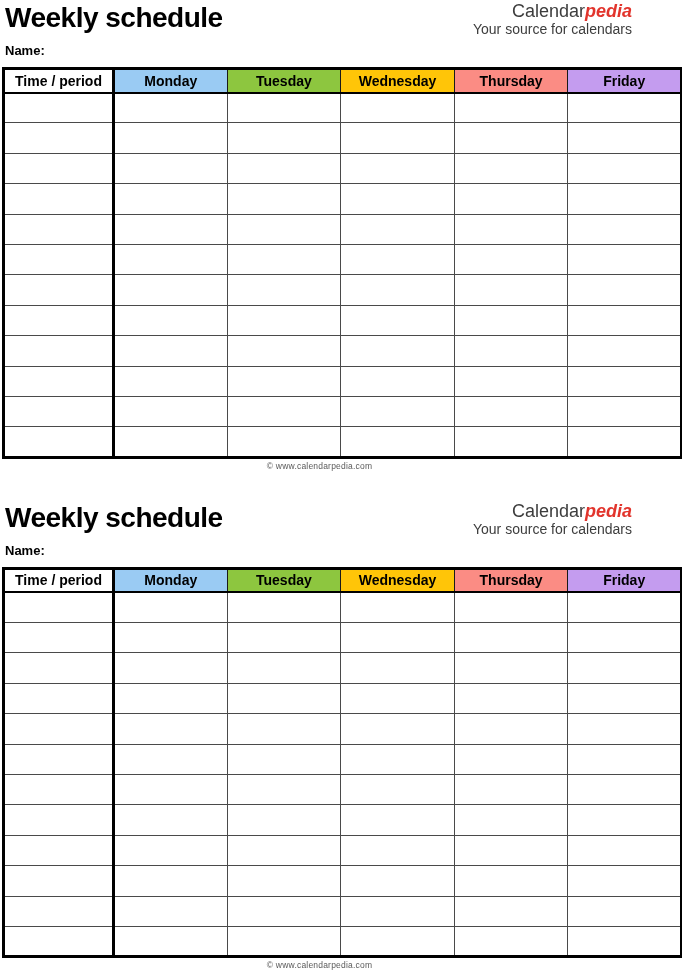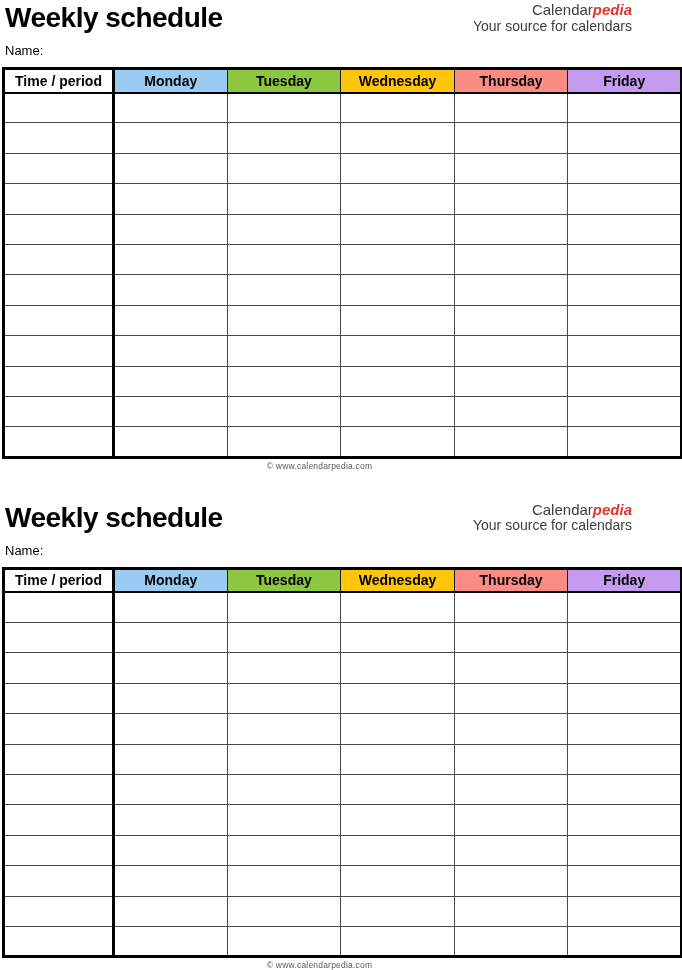--- a/index.html
+++ b/index.html
@@ -25,27 +25,27 @@
     padding-left: 3px;
     color: #000;
   }
   .logo {
     position: absolute;
     top: 0;
     right: 2px;
     text-align: right;
     line-height: 1.05;
   }
-  .logo-word { font-size: 15px; color: #3d3d3d; letter-spacing: 0; }
+  .logo-word { font-size: 18px; color: #3d3d3d; letter-spacing: 0; }
   .logo-word .red { color: #e2342c; font-weight: bold; font-style: italic; }
   .logo-tagline { font-size: 14px; color: #3d3d3d; margin-top: 1px; }
 
   .name-label {
     font-size: 13px;
-    font-weight: normal;
+    font-weight: bold;
     margin-top: 7px;
     padding-left: 3px;
   }
 
   table.schedule {
     border-collapse: collapse;
     table-layout: fixed;
     width: 678px;
     margin-top: 9px;
     border: 3px solid #000;

